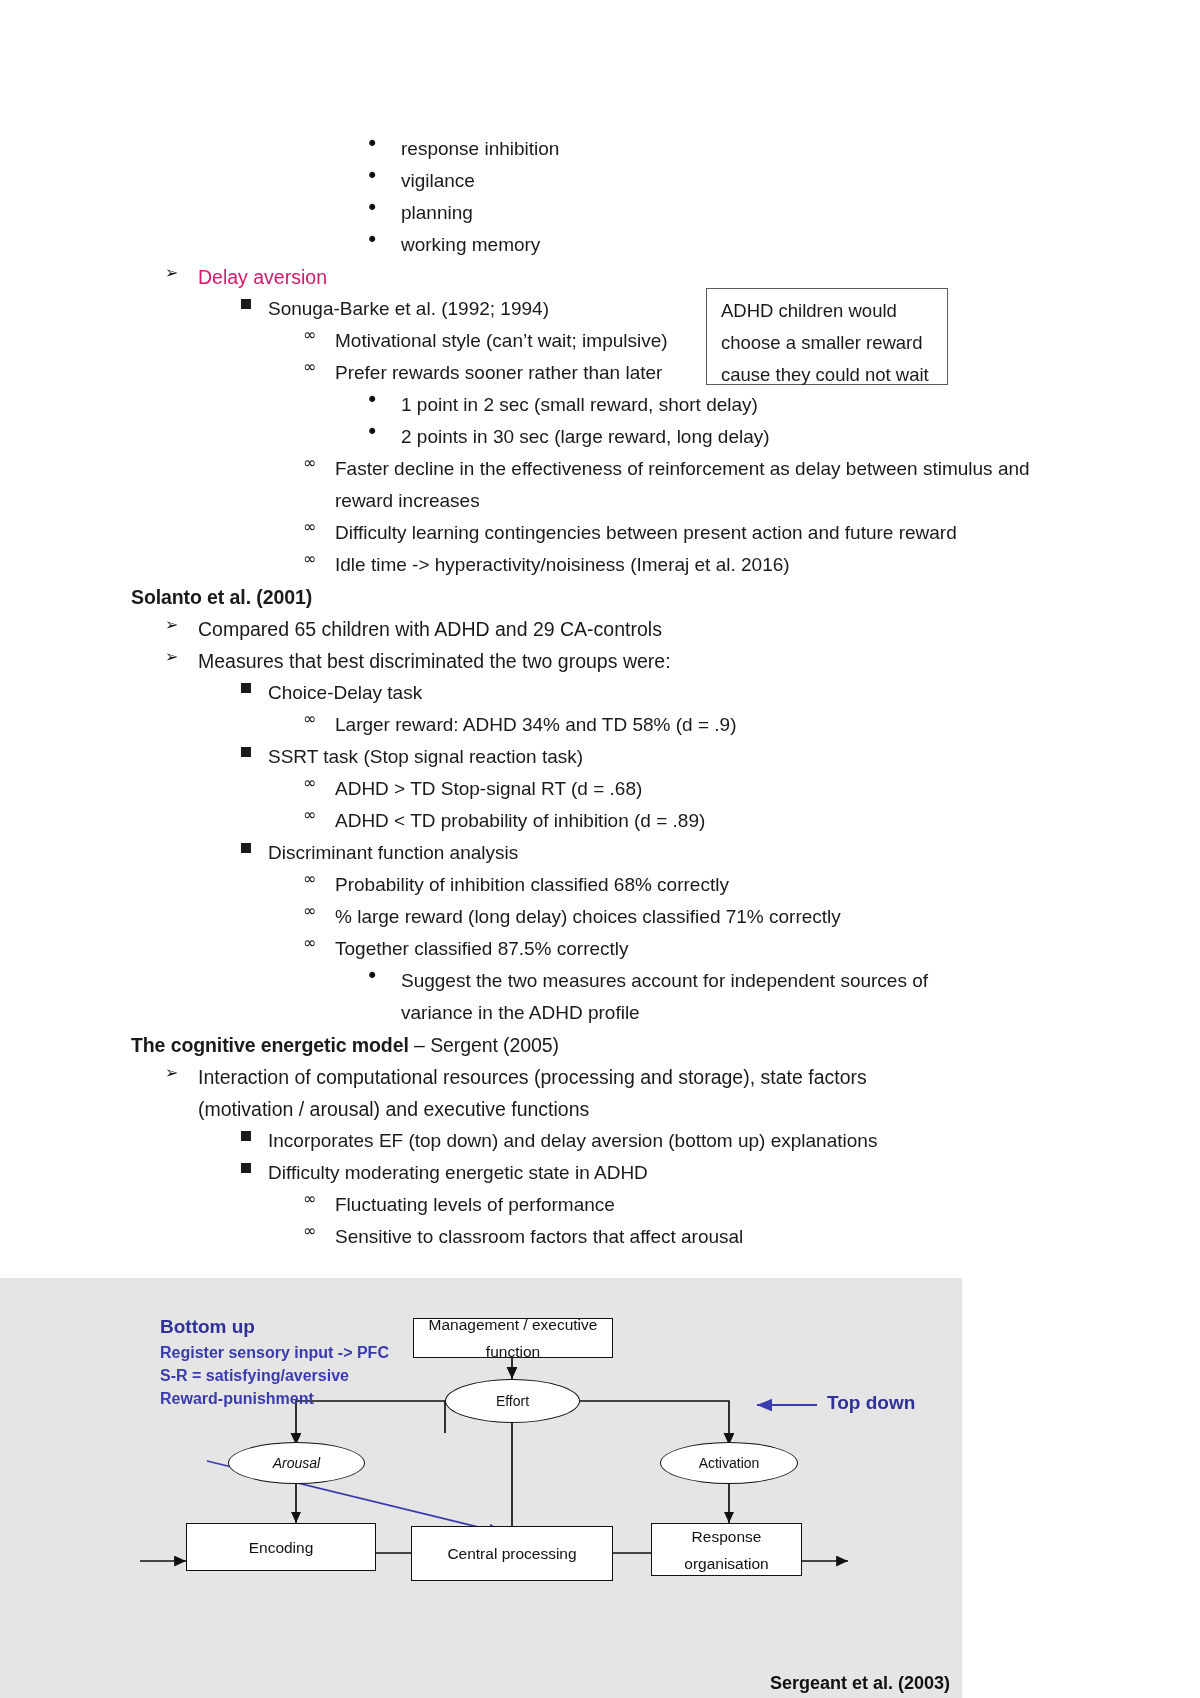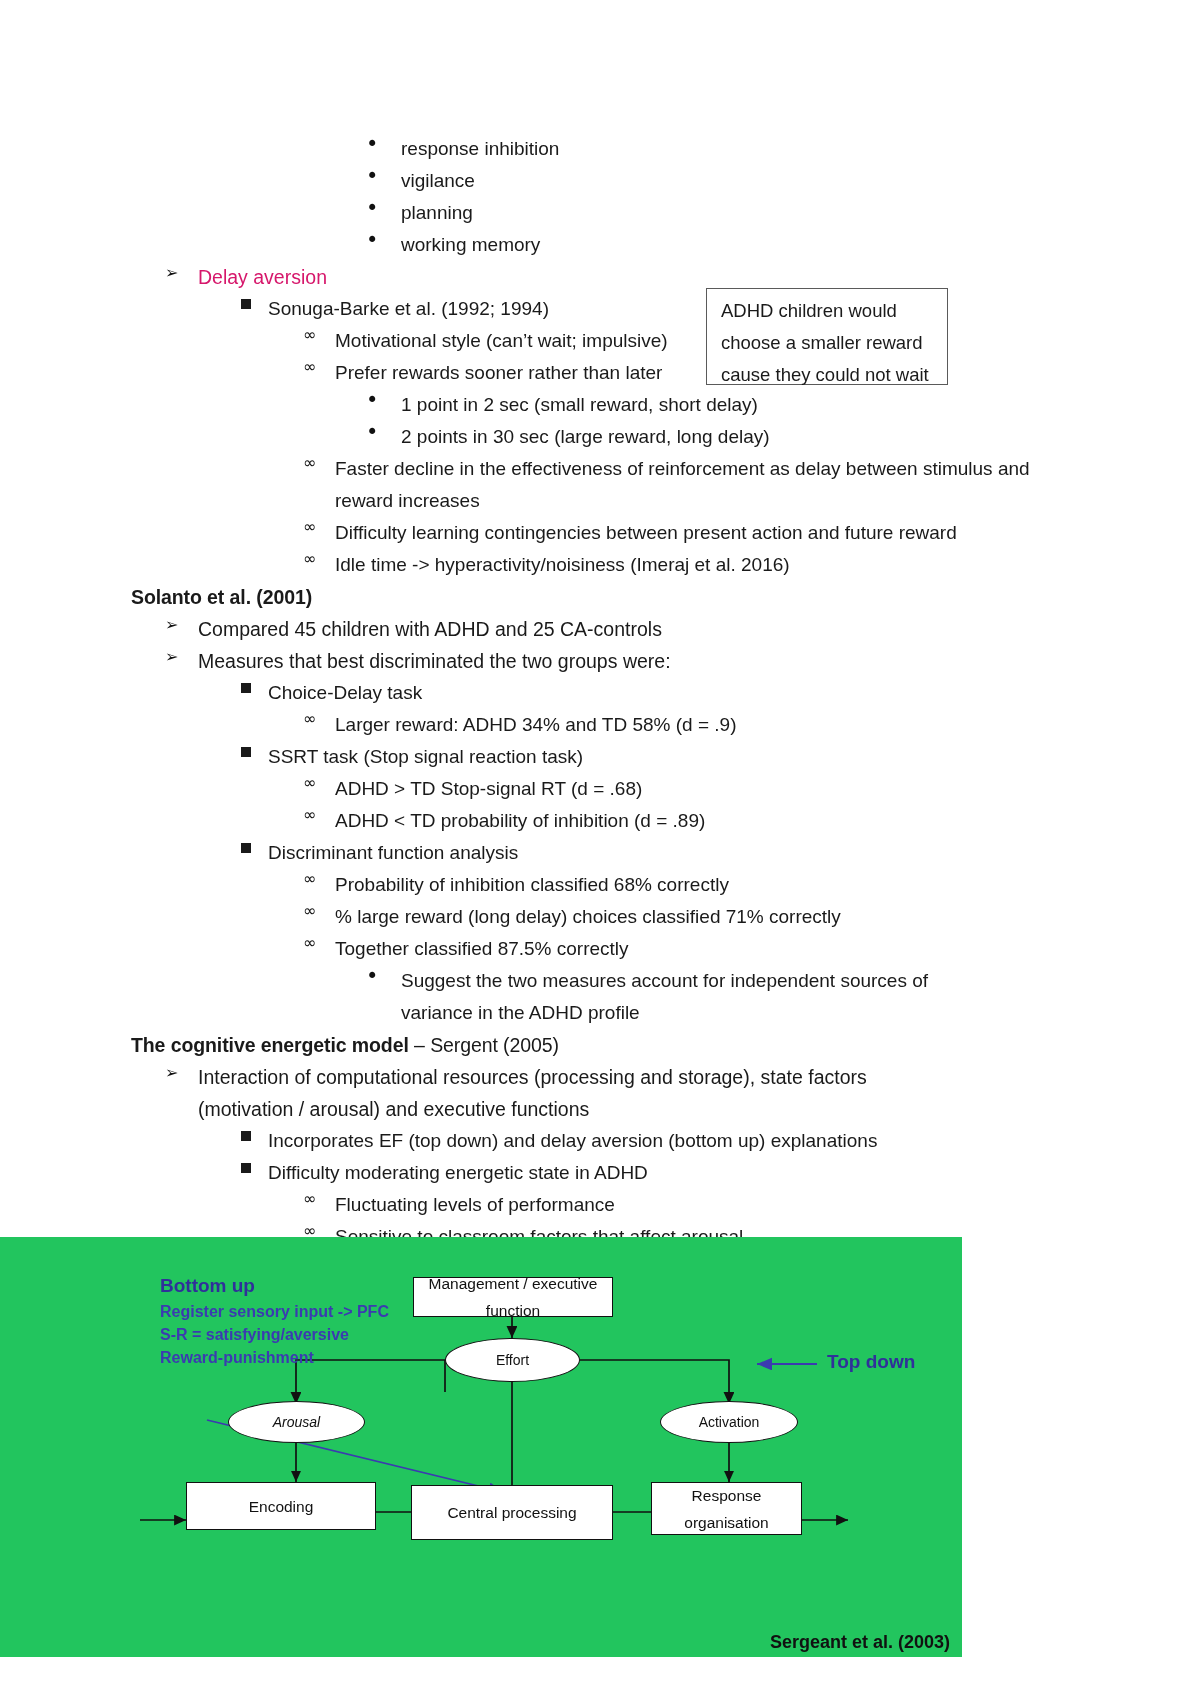--- a/index.html
+++ b/index.html
@@ -49,21 +49,21 @@
   
   .callout{
     position:absolute;left:706px;top:288px;width:242px;height:97px;
     border:1.4px solid #5a5a5a;background:#fff;
     box-sizing:border-box;
     padding:6px 12px 0 14px;
     font-size:18.5px;line-height:32px;color:#1a1a1a;
   }
 
   
-  .diagram{position:absolute;left:0px;top:1237px;width:962px;height:420px;background:#22c55e;}
+  .diagram{position:absolute;left:0px;top:1278px;width:962px;height:420px;background:#e5e5e5;}
   .dg-label{position:absolute;color:#30309a;font-weight:bold;white-space:nowrap;}
   .dg-sub{position:absolute;color:#3b3bb0;white-space:nowrap;font-weight:bold;}
   .dnode{
     position:absolute;box-sizing:border-box;border:1.6px solid #111;background:#fff;
     display:flex;align-items:center;justify-content:center;text-align:center;
     font-size:15.5px;color:#111;line-height:27px;
   }
   .dell{
     position:absolute;box-sizing:border-box;border:1.6px solid #111;background:#fff;
     border-radius:50%;
@@ -136,21 +136,21 @@
       <span class="bullet">∞</span>
       <span class="txt">Idle time -&gt; hyperactivity/noisiness (Imeraj et al. 2016)</span>
     </div>
 
     <div class="row lvl-h" style="margin-top:0px;">
       <span class="txt">Solanto et al. (2001)</span>
     </div>
 
     <div class="row lvl1">
       <span class="bullet">➢</span>
-      <span class="txt">Compared 45 children with ADHD and 25 CA-controls</span>
+      <span class="txt">Compared 65 children with ADHD and 29 CA-controls</span>
     </div>
     <div class="row lvl1">
       <span class="bullet">➢</span>
       <span class="txt">Measures that best discriminated the two groups were:</span>
     </div>
     <div class="row lvl2">
       <span class="bullet"><i class="sq"></i></span>
       <span class="txt">Choice-Delay task</span>
     </div>
     <div class="row lvl3">

